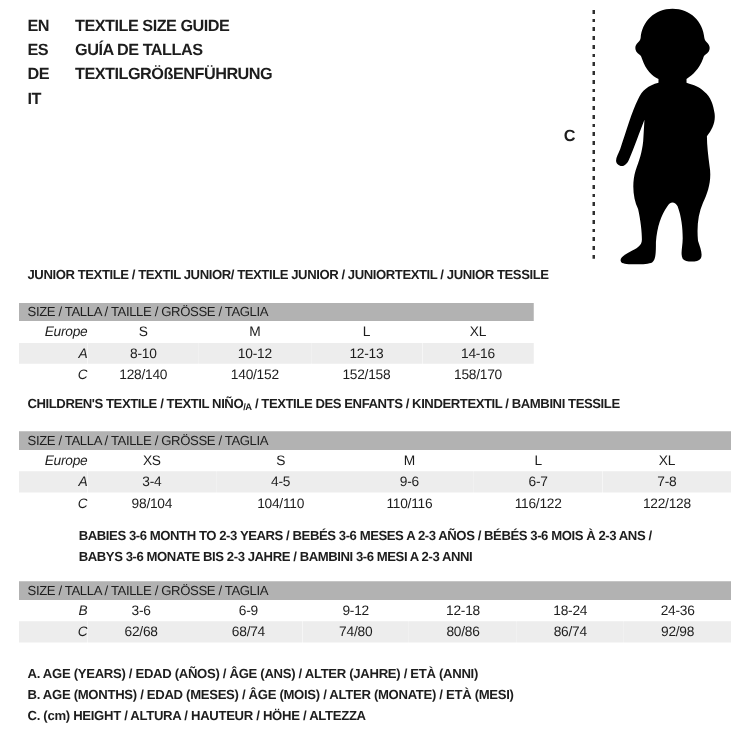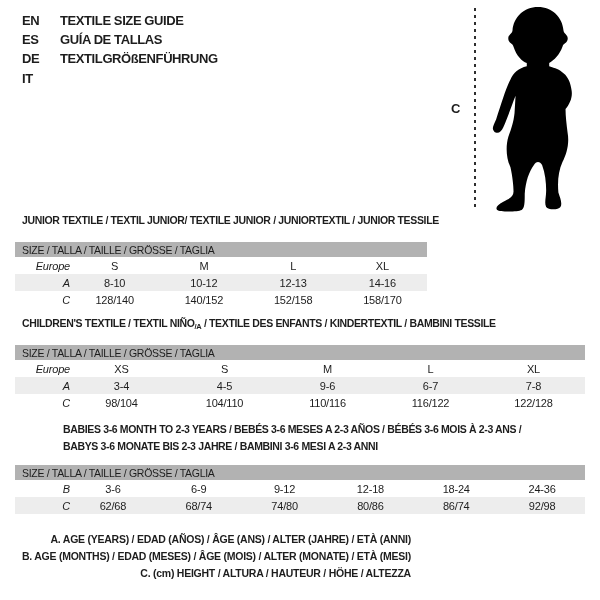--- a/index.html
+++ b/index.html
@@ -38,21 +38,21 @@
                    padding-left:7px; height:15px; font-size:10.5px; letter-spacing:-0.3px; }
   .size-table td.lbl { text-align:right; padding-left:7px;font-style:italic; }
   .r-gray td { background:var(--row_alt, #ededed); }
   #table1 { left:15px; top:242px; width:412px; }
   #table2 { left:15px; top:345px; width:570px; }
   #table3 { left:15px; top:465px; width:570px; }
   col.c0 { width:55px; }
 
   
   .footnotes { position:absolute; left:22px; top:531px; font-weight:bold;
-               font-size:10.5px; letter-spacing:-0.25px; line-height:17.2px; white-space:nowrap;text-align:right; }
+               font-size:10.5px; letter-spacing:-0.25px; line-height:17.2px; white-space:nowrap; }
 </style>
 </head>
 <body>
 
 <div class="canvas">
 
   <div class="lang-block">
     <div class="lang-row">
       <span class="lang-code">EN</span>
       <span>TEXTILE SIZE GUIDE</span>

